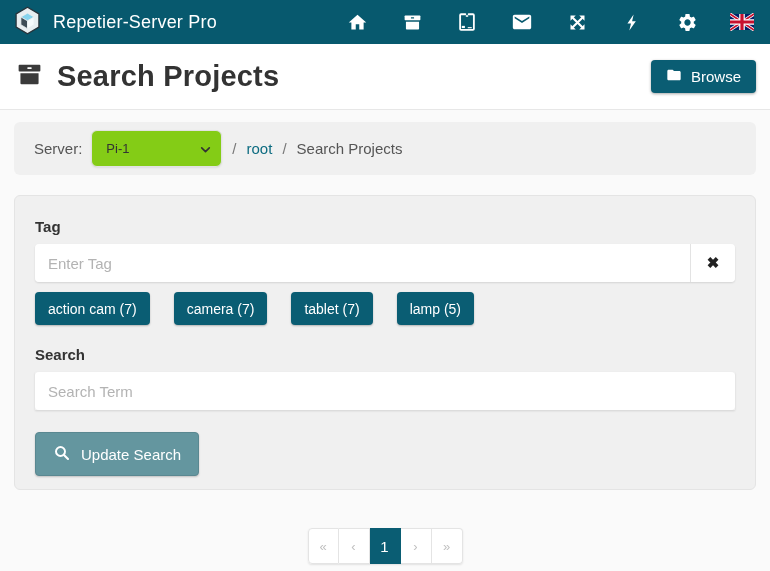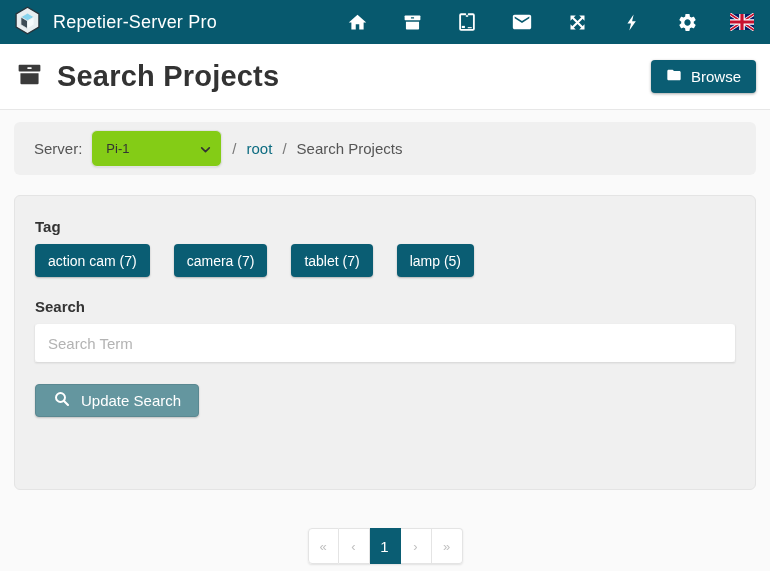--- a/index.html
+++ b/index.html
@@ -80,21 +80,21 @@
   .solo-input .text-input { width: 100%; border-radius: 4px; }
   .tag-row { display: flex; gap: 24px; margin-bottom: 21px; }
   .tag-btn {
     background: #0a5d73; color: #fff; border: none; border-radius: 4px;
     height: 33px; padding: 0 13px; font-size: 14px; cursor: pointer;
     box-shadow: 0 1px 2px rgba(0,0,0,.25);
     font-family: "Liberation Sans", sans-serif;
   }
   .btn-update {
     background: #64969f; color: #fff; border: 1px solid #5a8891; border-radius: 4px;
-    height: 33px; padding: 0 17px; font-size: 15px;
+    height: 44px; padding: 0 17px; font-size: 15px;
     display: flex; align-items: center; gap: 10px; cursor: pointer;
     box-shadow: 0 1px 2px rgba(0,0,0,.2);
     font-family: "Liberation Sans", sans-serif;
   }
   
   .pagination {
     margin-top: 38px; display: flex; justify-content: center;
   }
   .pagination-inner { display: flex; box-shadow: 0 1px 2px rgba(0,0,0,.1); border-radius: 4px; }
   .page-cell {
@@ -213,20 +213,24 @@
     </span>
   </span>
   <span class="crumb-sep">/</span>
   <a class="crumb-link">root</a>
   <span class="crumb-sep">/</span>
   <span class="crumb-current">Search Projects</span>
 </div>
 
 <div class="card">
   <div class="field-label">Tag</div>
+  <div class="input-group">
+    <input class="text-input" type="text" placeholder="Enter Tag" style="">
+    <button class="clear-btn">✖</button>
+  </div>
   <div class="tag-row">
     <button class="tag-btn">action cam (7)</button>
     <button class="tag-btn">camera (7)</button>
     <button class="tag-btn">tablet (7)</button>
     <button class="tag-btn">lamp (5)</button>
   </div>
   <div class="field-label">Search</div>
   <div class="solo-input">
     <input class="text-input" type="text" placeholder="Search Term" style="">
   </div>

